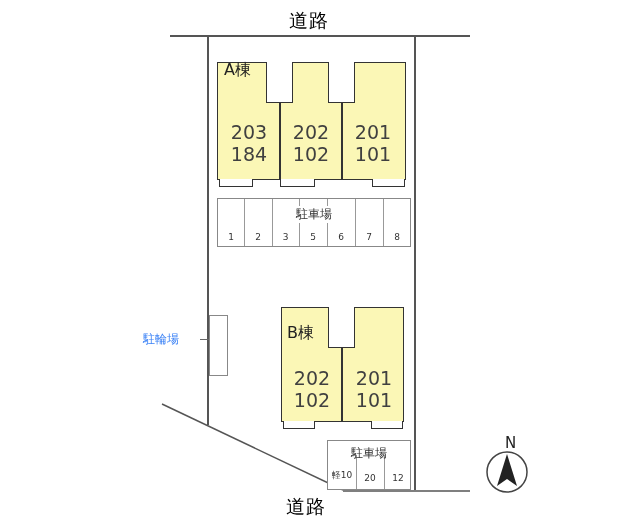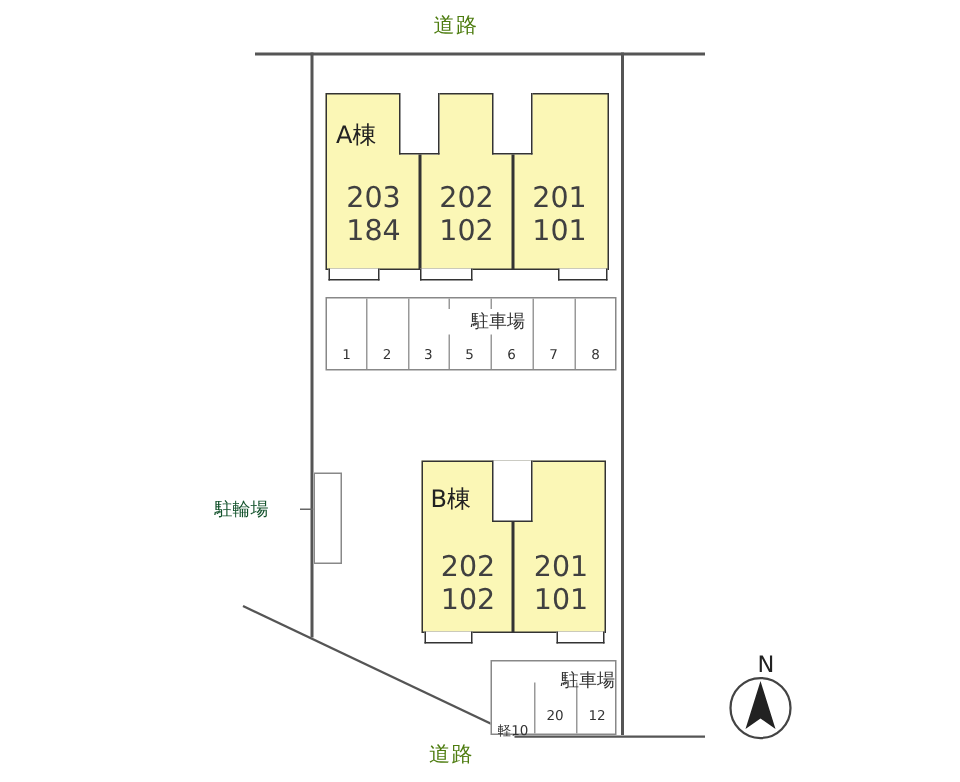--- a/index.html
+++ b/index.html
@@ -1,29 +1,29 @@
 <!DOCTYPE html>
 <html><head>
 <meta charset="utf-8">
 <style>
   html, body { margin:0; padding:0; background:#ffffff; }
   body { width:640px; height:521px; position:relative; overflow:hidden;
          font-family: "DejaVu Sans", "Liberation Sans", sans-serif; color:#333; }
   .abs { position:absolute; }
   .line { position:absolute; background:#555; }
-  .road-label { font-size:14px; color:#4d7c0f; letter-spacing:1px; }
+  .road-label { font-size:19px; color:#000000; letter-spacing:1px; }
   .bldg { position:absolute; background:#fbf7b6; border:1.5px solid #333; box-sizing:border-box; }
   .unit-div { position:absolute; background:#333; width:1.5px; }
   .notch { position:absolute; background:#fff; border:1.5px solid #333; border-top:none; box-sizing:border-box; }
   .balc { position:absolute; background:#fff; border:1.5px solid #333; border-top:none; box-sizing:border-box; height:8px; }
   .bname { position:absolute; font-size:16px; color:#222; }
   .unum { position:absolute; font-size:19px; line-height:22px; color:#404040; text-align:center; width:56px; }
   .lot { position:absolute; border:1px solid #888; box-sizing:border-box; background:#fff; }
   .lot-cell { position:absolute; top:0; bottom:0; border-left:1px solid #999; }
-  .lot-title { position:absolute; font-size:12px; color:#333; text-align:right; left:0; right:0; }
+  .lot-title { position:absolute; font-size:12px; color:#333; text-align:center; left:0; right:0; }
   .lot-num { position:absolute; font-size:9px; color:#333; text-align:center; }
   .bike { position:absolute; border:1px solid #888; background:#fff; box-sizing:border-box; }
 </style>
 </head>
 <body>
 
 <div class="abs road-label" style="left:289px; top:8px;">道路</div>
 <div class="line" style="left:170px; top:35px; width:300px; height:1.5px;"></div>
 
 <div class="line" style="left:207px; top:35px; width:1.5px; height:390px;"></div>
@@ -34,21 +34,21 @@
   <line x1="343" y1="491" x2="470" y2="491" stroke="#555" stroke-width="1.5"></line>
 </svg>
 <div class="abs road-label" style="left:286px; top:494px;">道路</div>
 
 <div>
   <div class="bldg" style="left:217px; top:62px; width:189px; height:118px;"></div>
   <div class="notch" style="left:266px; top:62px; width:27px; height:41px;"></div>
   <div class="notch" style="left:328px; top:62px; width:27px; height:41px;"></div>
   <div class="unit-div" style="left:279px; top:103px; height:77px;"></div>
   <div class="unit-div" style="left:341px; top:103px; height:77px;"></div>
-  <div class="bname" style="left:224px; top:80px;">A棟</div>
+  <div class="bname" style="left:224px; top:60px;">A棟</div>
   <div class="unum" style="left:221px; top:121px;">
     <div>203</div>
     <div>184</div>
   </div>
   <div class="unum" style="left:283px; top:121px;">
     <div>202</div>
     <div>102</div>
   </div>
   <div class="unum" style="left:345px; top:121px;">
     <div>201</div>
@@ -69,21 +69,21 @@
   <div class="lot-title" style="top:7px; background:#fff; left:60px; right:60px;">駐車場</div>
   <div class="lot-num" style="left:0; width:26px; top:33px;">1</div>
   <div class="lot-num" style="left:26px; width:28px; top:33px;">2</div>
   <div class="lot-num" style="left:54px; width:27px; top:33px;">3</div>
   <div class="lot-num" style="left:81px; width:28px; top:33px;">5</div>
   <div class="lot-num" style="left:109px; width:28px; top:33px;">6</div>
   <div class="lot-num" style="left:137px; width:28px; top:33px;">7</div>
   <div class="lot-num" style="left:165px; width:28px; top:33px;">8</div>
 </div>
 
-<div class="abs" style="left:143px; top:331px; font-size:12px; color:#14532d;">駐輪場</div>
+<div class="abs" style="left:143px; top:331px; font-size:12px; color:#3b82f6;">駐輪場</div>
 <div class="line" style="left:200px; top:339px; width:20px; height:1px; background:#666;"></div>
 <div class="bike" style="left:209px; top:315px; width:19px; height:61px;"></div>
 
 <div>
   <div class="bldg" style="left:281px; top:307px; width:123px; height:115px;"></div>
   <div class="notch" style="left:328px; top:307px; width:27px; height:41px;"></div>
   <div class="unit-div" style="left:341px; top:348px; height:74px;"></div>
   <div class="bname" style="left:287px; top:323px;">B棟</div>
   <div class="unum" style="left:284px; top:367px;">
     <div>202</div>
@@ -94,21 +94,21 @@
     <div>101</div>
   </div>
   <div class="balc" style="left:283px; top:421px; width:32px;"></div>
   <div class="balc" style="left:371px; top:421px; width:32px;"></div>
 </div>
 
 <div class="lot" style="left:327px; top:440px; width:84px; height:50px;">
   <div class="lot-cell" style="left:28px; top:14px;"></div>
   <div class="lot-cell" style="left:56px; top:14px;"></div>
   <div class="lot-title" style="top:4px;">駐車場</div>
-  <div class="lot-num" style="left:0; width:28px; top:40px;">軽10</div>
+  <div class="lot-num" style="left:0; width:28px; top:28px;">軽10</div>
   <div class="lot-num" style="left:28px; width:28px; top:32px;">20</div>
   <div class="lot-num" style="left:56px; width:28px; top:32px;">12</div>
 </div>
 
 <div class="abs" style="left:505px; top:434px; font-size:15px; color:#222;">N</div>
 <svg class="abs" style="left:484px; top:449px;" width="46" height="46" viewBox="0 0 46 46">
   <circle cx="23" cy="23" r="20" fill="#fff" stroke="#444" stroke-width="1.5"></circle>
   <polygon points="23,5 33,37 23,30 13,37" fill="#222"></polygon>
 </svg>
 

